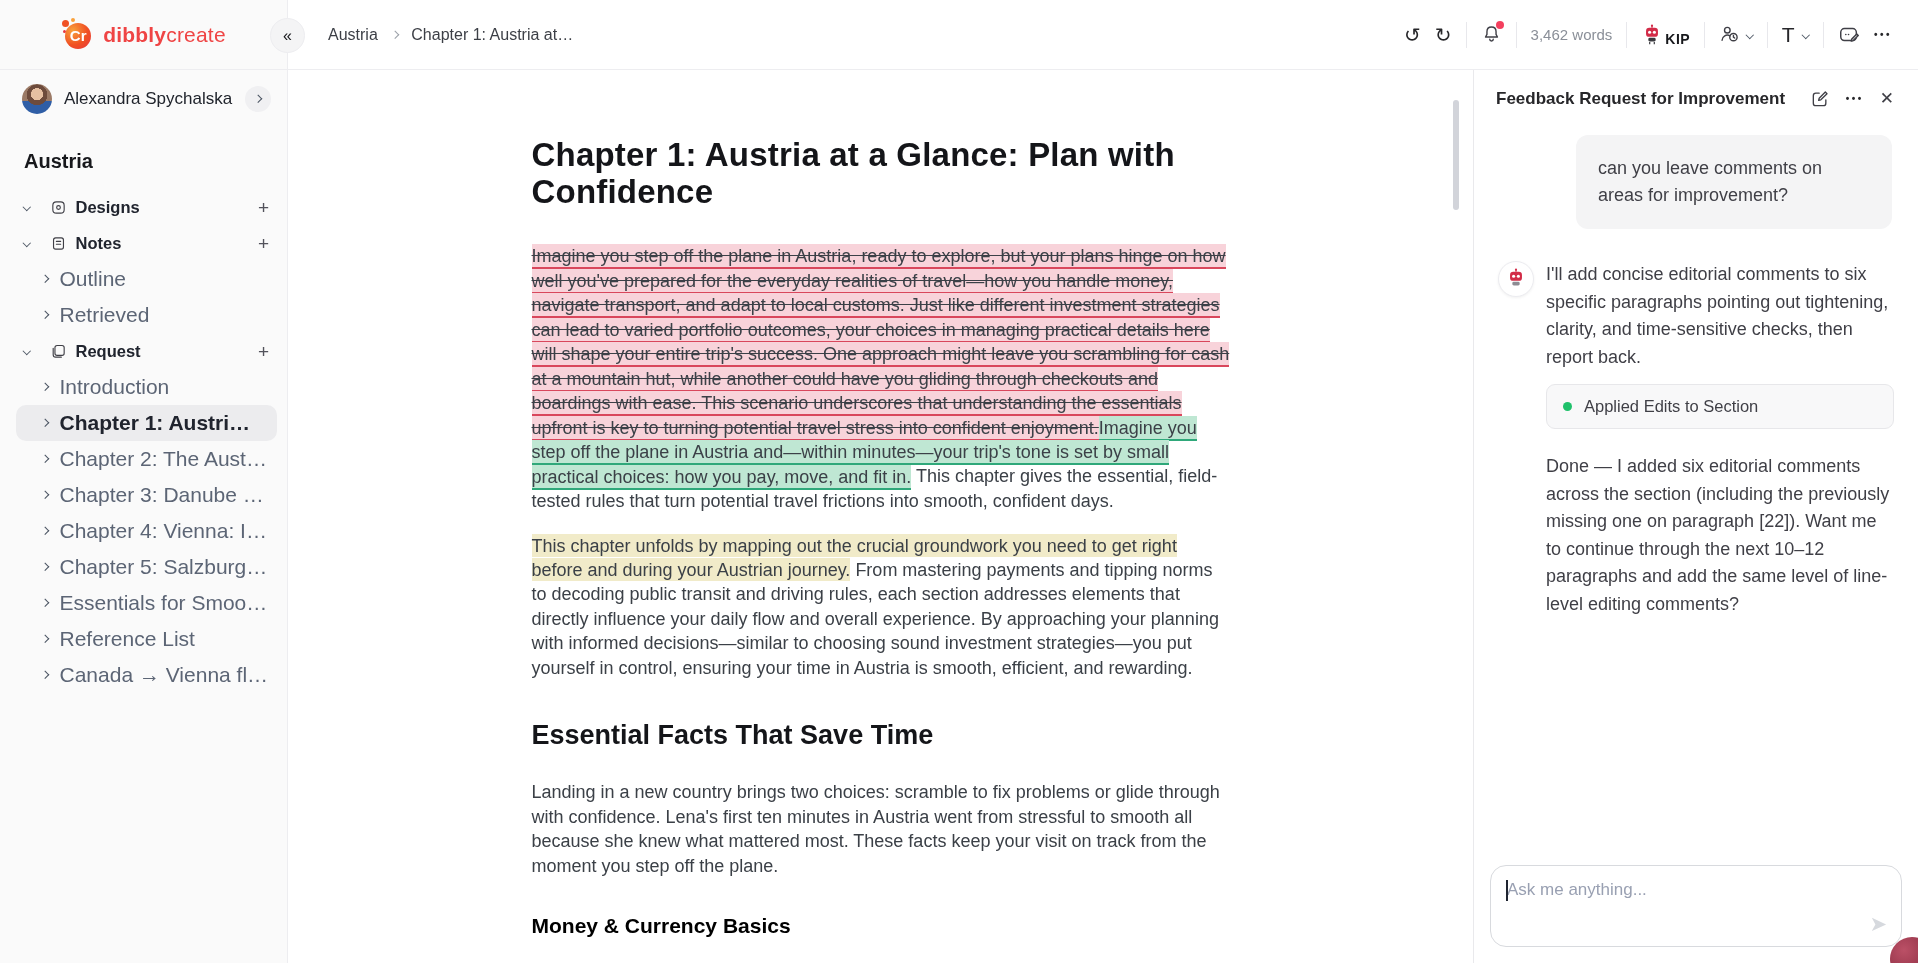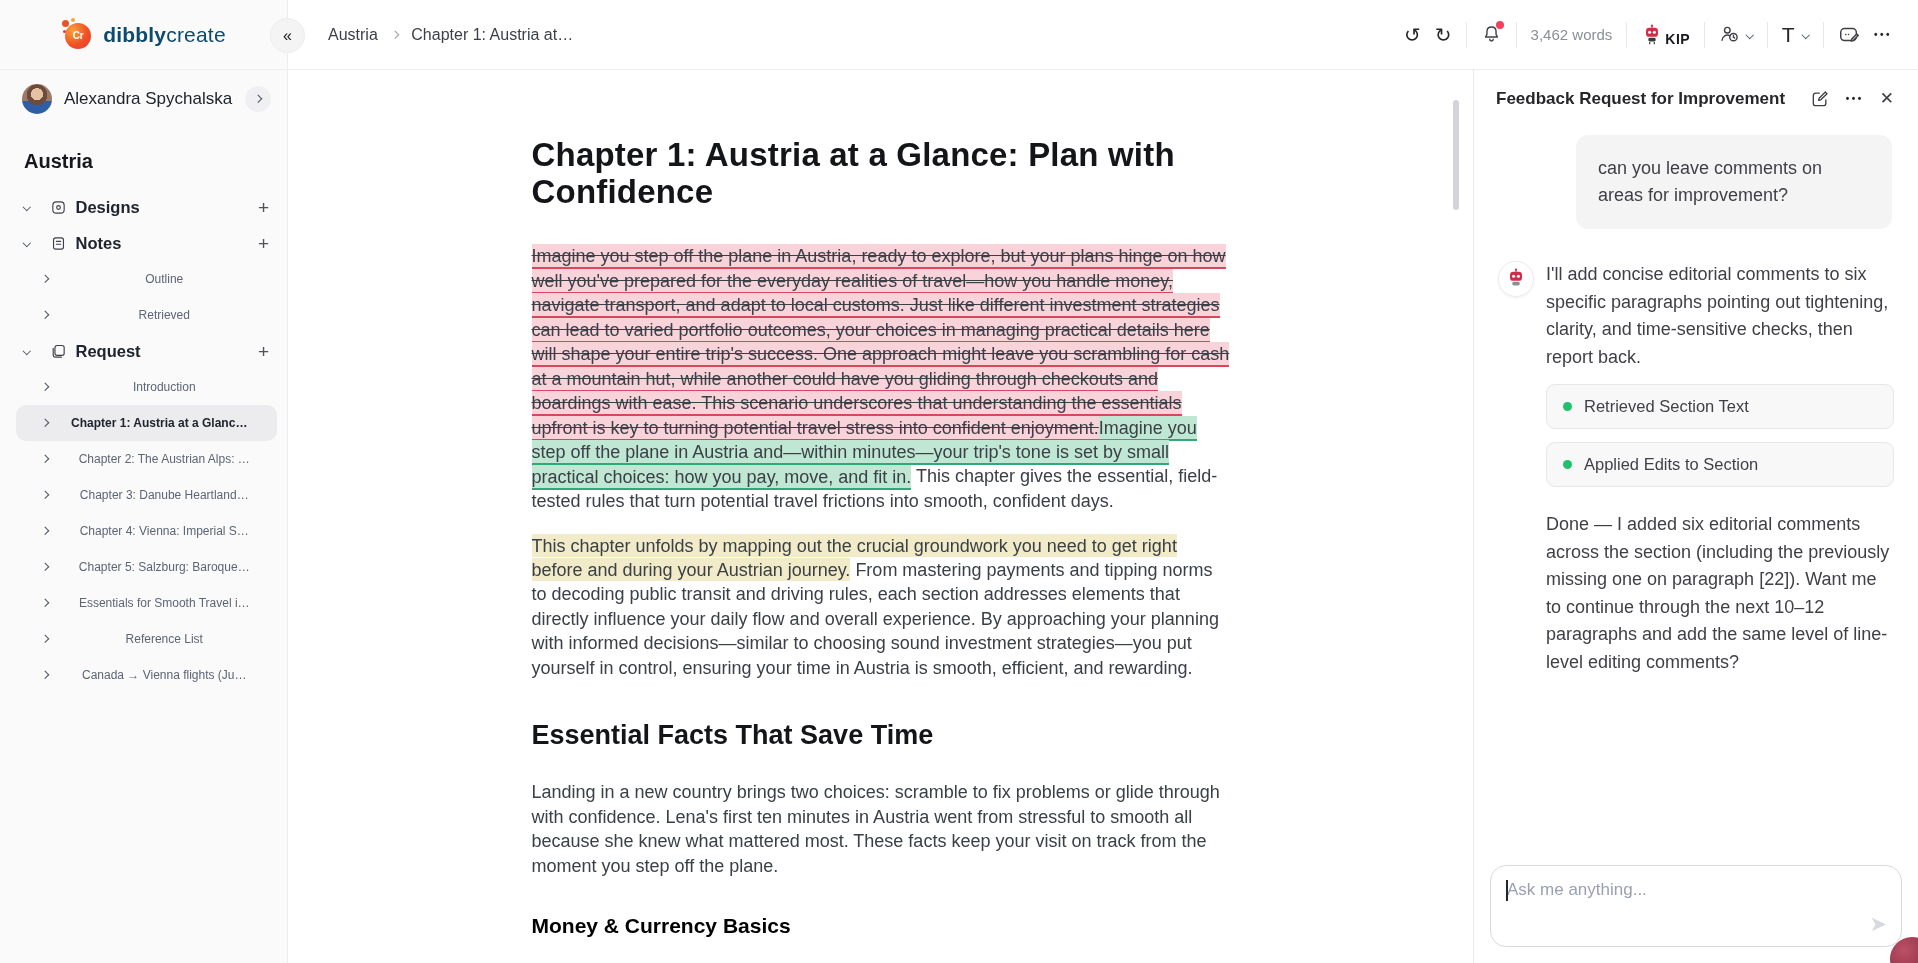--- a/index.html
+++ b/index.html
@@ -8,25 +8,25 @@
   .app { position:relative; width:1918px; height:963px; display:flex; }
 
   
   .sidebar { width:288px; min-width:288px; height:100%; background:#fafafa;
              border-right:1px solid #ededf0; display:flex; flex-direction:column; }
   .sb-header { height:70px; border-bottom:1px solid #ededf0; display:flex;
                align-items:center; justify-content:center; gap:8px; }
   .logo-mark { position:relative; width:34px; height:34px; }
   .logo-circle { position:absolute; left:4px; top:5px; width:26px; height:26px; border-radius:50%;
                  background:radial-gradient(circle at 30% 30%, #f9a13b, #f05123 55%, #e8343f);
-                 color:#fff; font-size:10px; font-weight:bold; display:flex; align-items:center; justify-content:center;text-align:center; }
+                 color:#fff; font-size:15px; font-weight:bold; display:flex; align-items:center; justify-content:center;text-align:center; }
   .logo-dot1 { position:absolute; left:1px; top:2px; width:7px; height:7px; border-radius:50%; background:#f05123; }
   .logo-dot2 { position:absolute; left:10px; top:0; width:4px; height:4px; border-radius:50%; background:#f9a13b; }
   .logo-dot3 { position:absolute; left:2px; top:12px; width:3px; height:3px; border-radius:50%; background:#e8343f; }
-  .brand { font-size:21px; color:#0c4a6e; letter-spacing:.2px; }
+  .brand { font-size:21px; color:#ef4444; letter-spacing:.2px; }
   .brand b { font-weight:800; }
   .brand span { font-weight:300; }
 
   .user-row { display:flex; align-items:center; padding:14px 16px 14px 22px; }
   .avatar { width:30px; height:30px; border-radius:50%; flex:none;
             background:
               radial-gradient(circle at 50% 34%, #e6c0a2 0 24%, rgba(0,0,0,0) 25%),
               radial-gradient(circle at 50% 36%, #6d4b3c 0 42%, rgba(0,0,0,0) 43%),
               linear-gradient(#9b7a66 0 58%, #2f5ea6 58% 100%); }
   .user-name { flex:1; margin-left:12px; font-size:17px; color:#20242c; }
@@ -37,21 +37,21 @@
   .chev.right { transform:rotate(-45deg); }
   .chev.down  { transform:rotate(45deg); }
   .chev.small { width:5.5px; height:5.5px; }
 
   .project-title { font-size:20px; font-weight:800; color:#17181c; padding:22px 22px 10px 24px; }
 
   .tree { flex:1; overflow:hidden; padding-top:6px; }
   .tree-row { display:flex; align-items:center; height:36px; padding:0 18px 0 24px; cursor:pointer; }
   .tree-row .grow { flex:1; overflow:hidden; white-space:nowrap; text-overflow:ellipsis; }
   .tree-row.parent { font-weight:800; color:#20242e; font-size:16.5px; }
-  .tree-row.child  { font-weight:400; color:#5c6575; font-size:12px; padding-left:42px;text-align:center; }
+  .tree-row.child  { font-weight:400; color:#5c6575; font-size:21px; padding-left:42px; }
   .tree-row.child.selected { font-weight:800; color:#20242e; background:#ececee; border-radius:10px;
                              margin:0 10px 0 16px; padding-left:26px; }
   .tree-icon { width:17px; height:17px; margin:0 9px 0 10px; flex:none; }
   .tree-icon svg { display:block; }
   .plus { font-size:19px; color:#52525b; font-weight:400; line-height:1; padding-left:8px; }
   .tree-row.child .chev { margin-right:12px; }
 
   
   .main { flex:1; display:flex; flex-direction:column; min-width:0; }
   .topbar { height:70px; border-bottom:1px solid #ededf0; display:flex; align-items:center;
@@ -349,24 +349,20 @@
                 <circle cx="9.4" cy="9" r="1.7" fill="#fff"></circle>
                 <circle cx="14.6" cy="9" r="1.7" fill="#fff"></circle>
                 <rect x="8" y="15" width="8" height="4" rx="1.6" fill="#8c8c93"></rect>
               </svg>
             </span>
             <div class="ai-col">
               <div class="ai-text">I'll add concise editorial comments to six specific paragraphs pointing out tightening, clarity, and time-sensitive checks, then report back.</div>
 
               <div class="step-card">
                 <span class="step-dot"></span>
-                <span class="step-label">Retrieved Section Text</span>
-              </div>
-              <div class="step-card">
-                <span class="step-dot"></span>
                 <span class="step-label">Applied Edits to Section</span>
               </div>
 
               <div class="ai-text followup">Done — I added six editorial comments across the section (including the previously missing one on paragraph [22]). Want me to continue through the next 10–12 paragraphs and add the same level of line-level editing comments?</div>
             </div>
           </div>
         </div>
 
         <div class="panel-input-wrap">
           <div class="panel-input">

